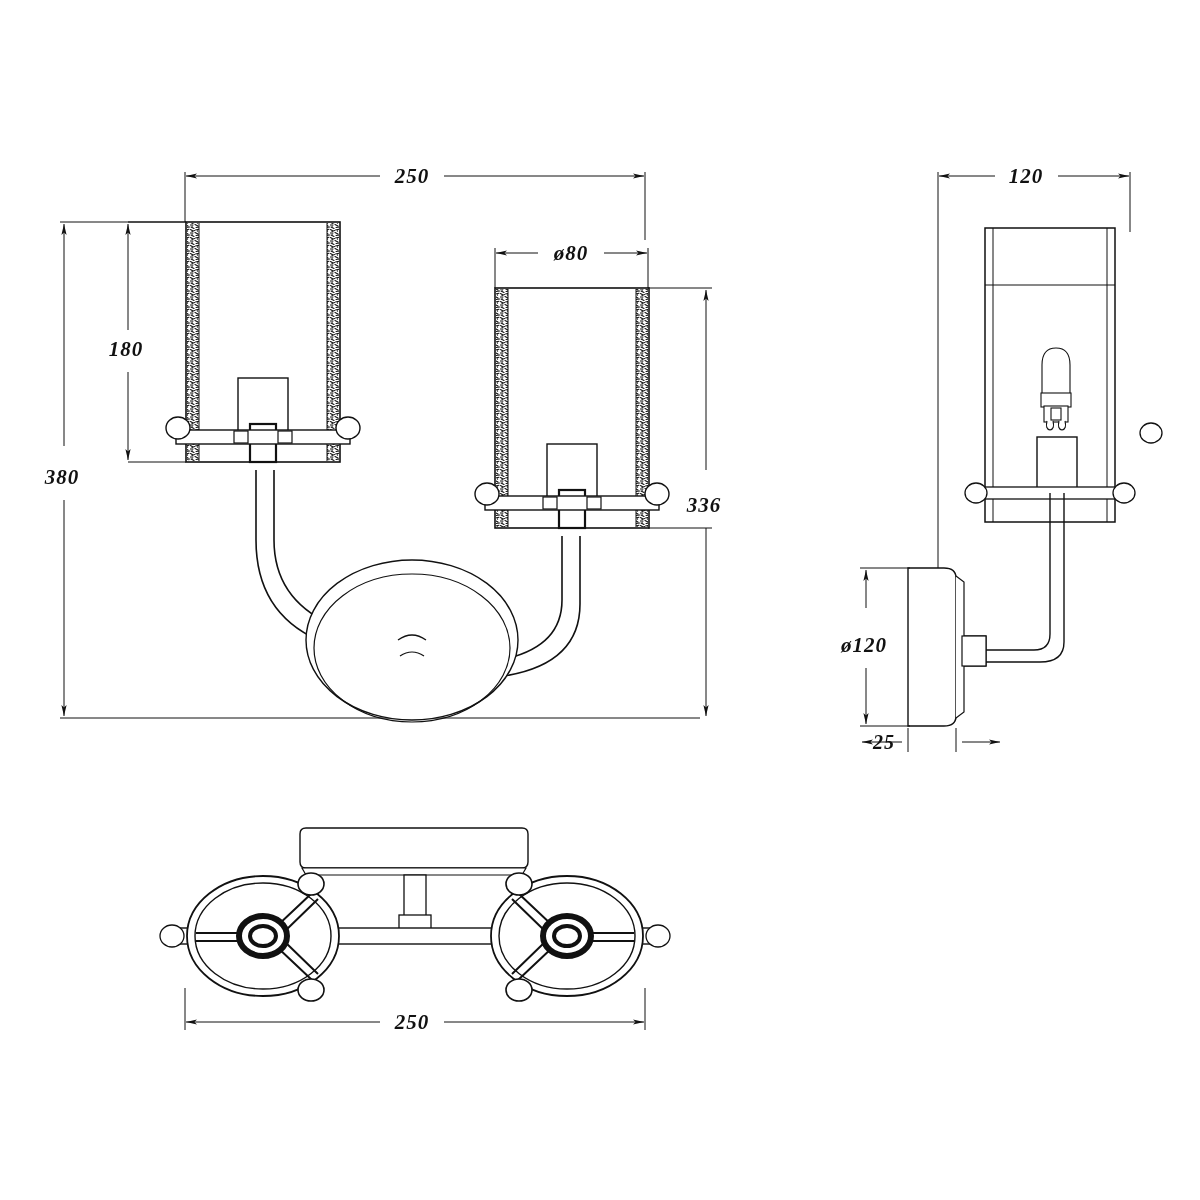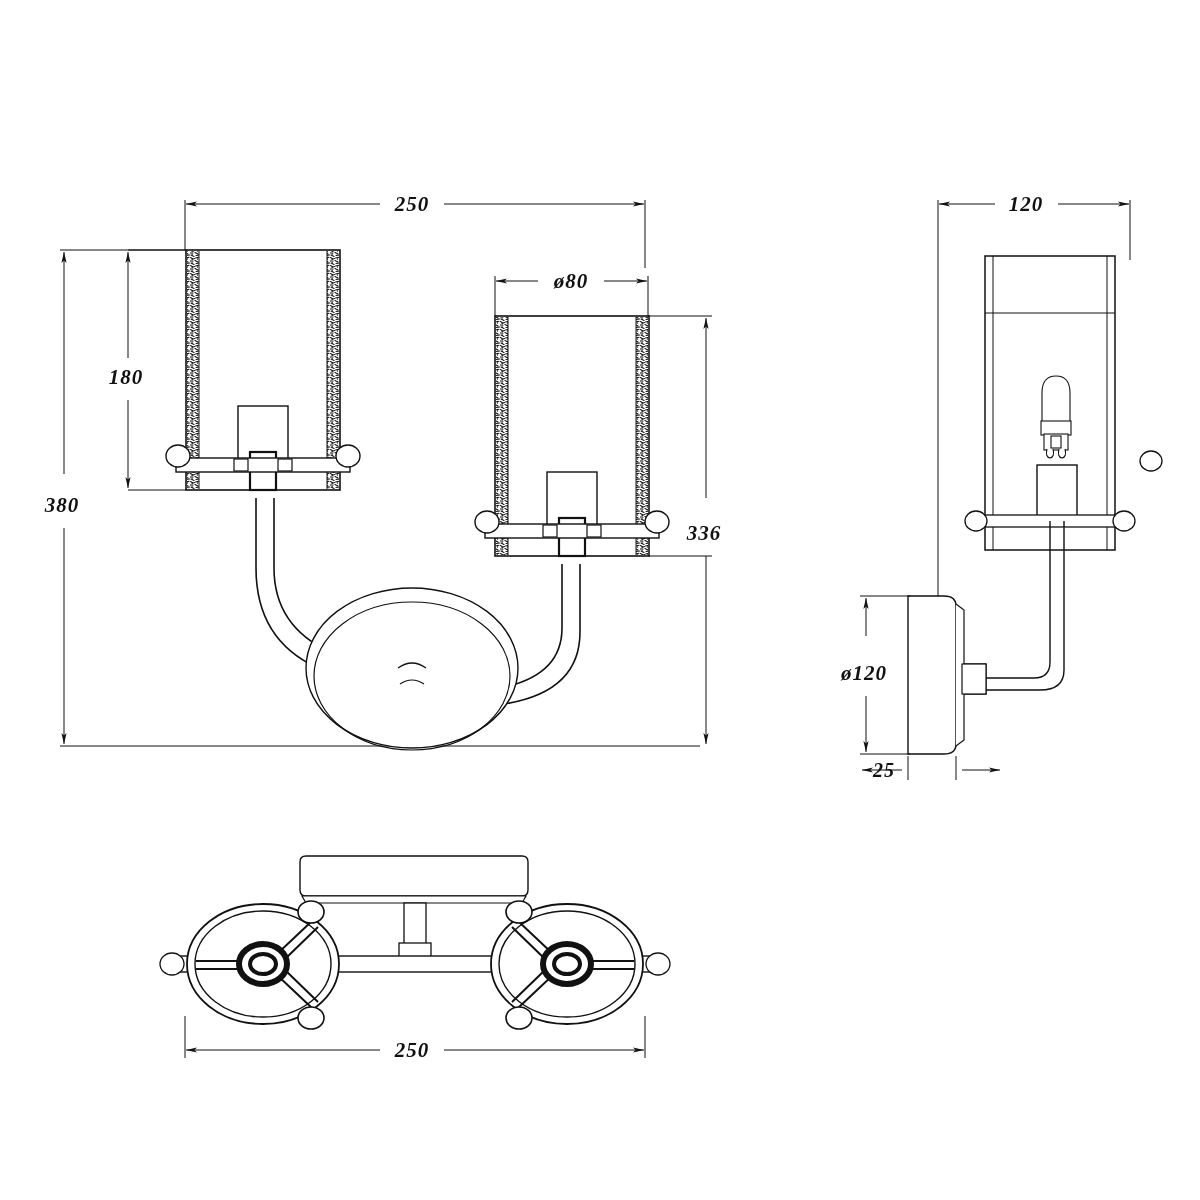--- a/index.html
+++ b/index.html
@@ -1,21 +1,21 @@
 <!DOCTYPE html>
 <html><head>
 <meta charset="utf-8">
 <style>
   html,body{margin:0;padding:0;background:#ffffff;}
   body{
     width:1200px;height:1200px;
     font-family:"Liberation Serif", serif;
     overflow:hidden;
   }
-  #sheet{position:relative;width:1200px;height:883px;background:#ffffff;margin-top:28px;}
+  #sheet{position:relative;width:1200px;height:883px;background:#ffffff;}
   #sheet svg{display:block;}
   .dimtext{
     font-family:"Liberation Serif", serif;
     font-style:italic;
     font-weight:bold;
     font-size:21px;
     fill:#111111;
     letter-spacing:1px;
   }
   .dimtext.small{font-size:20px;}

